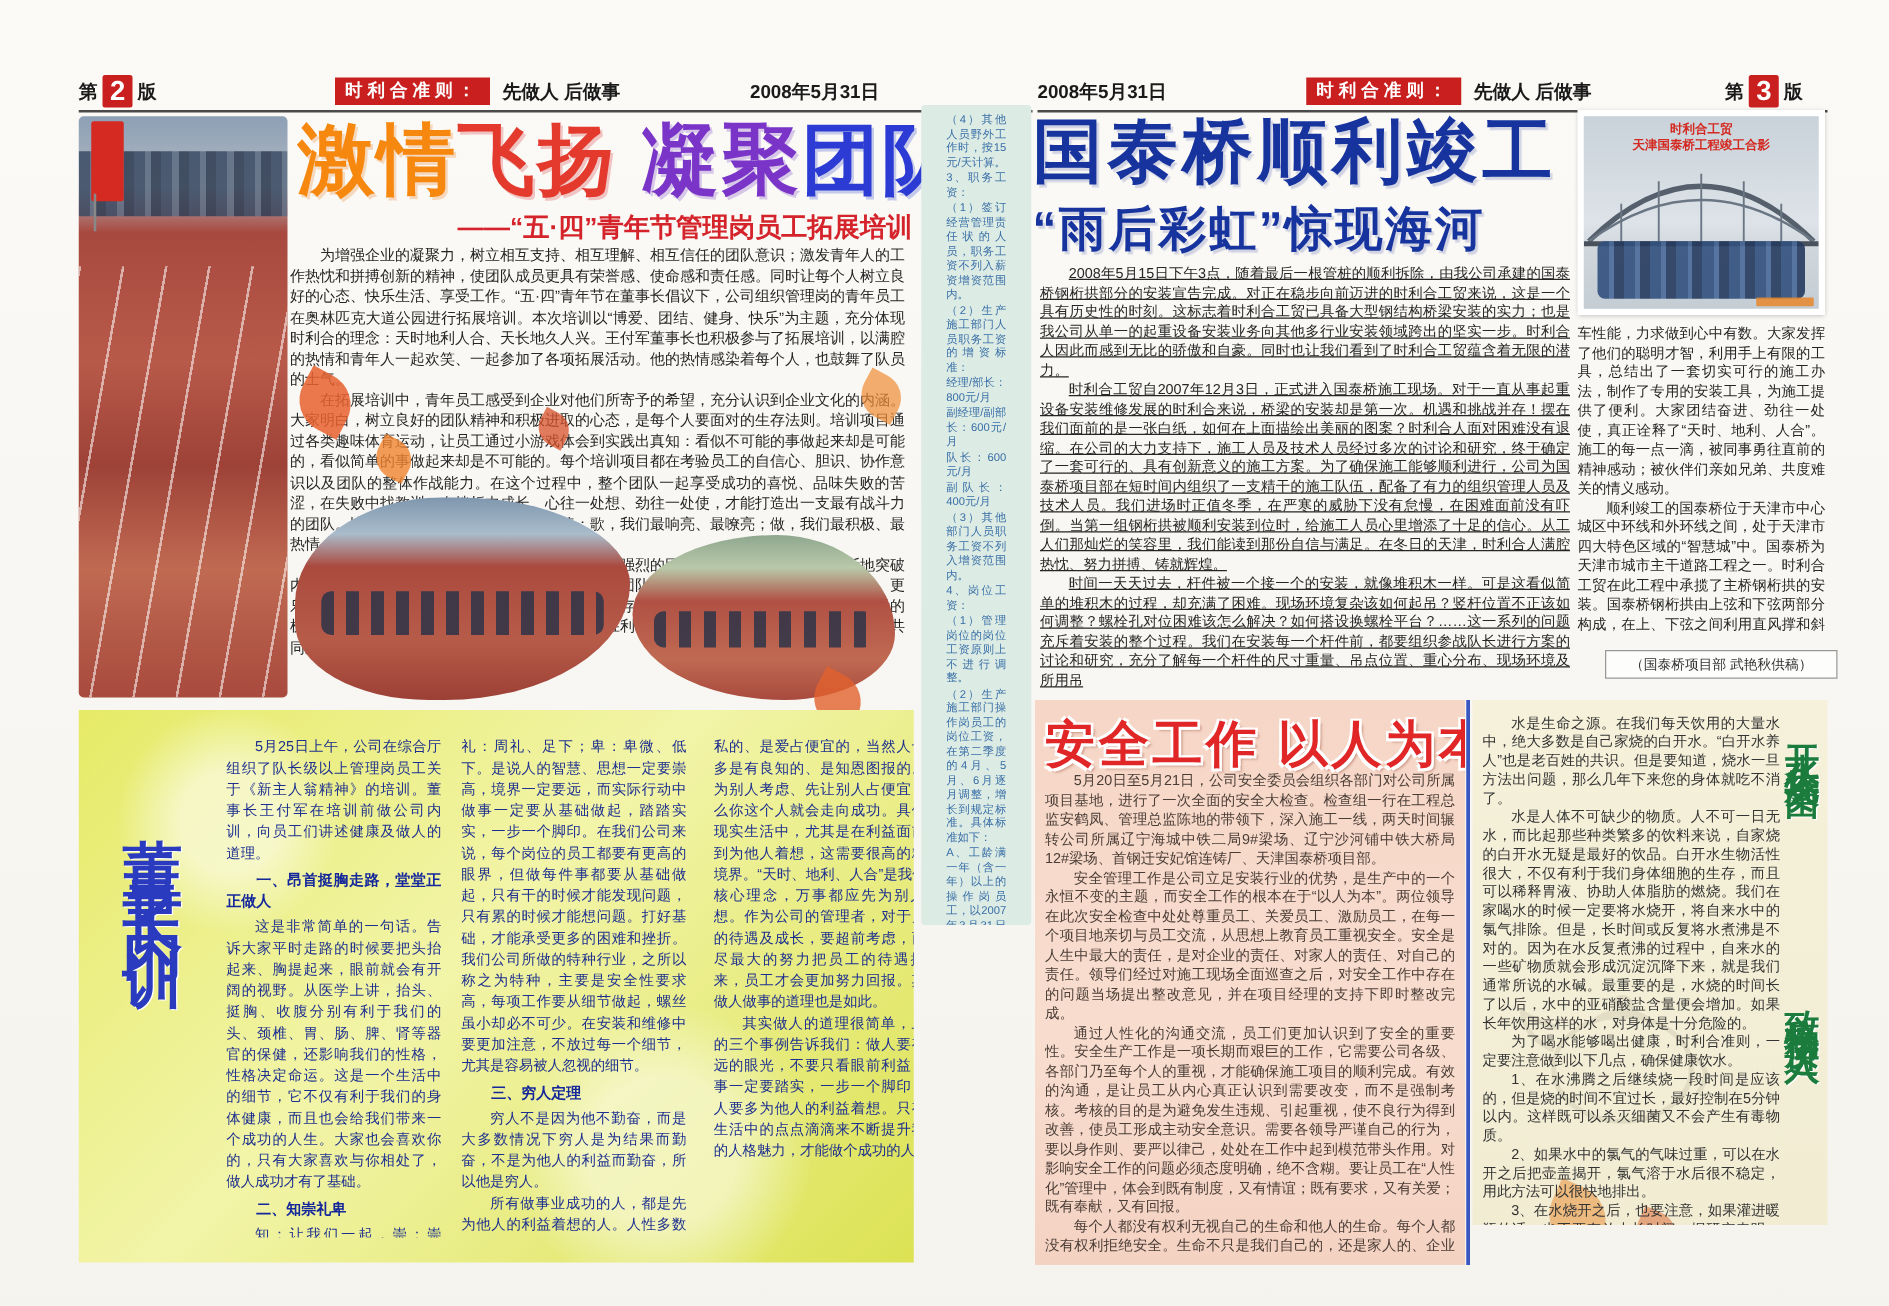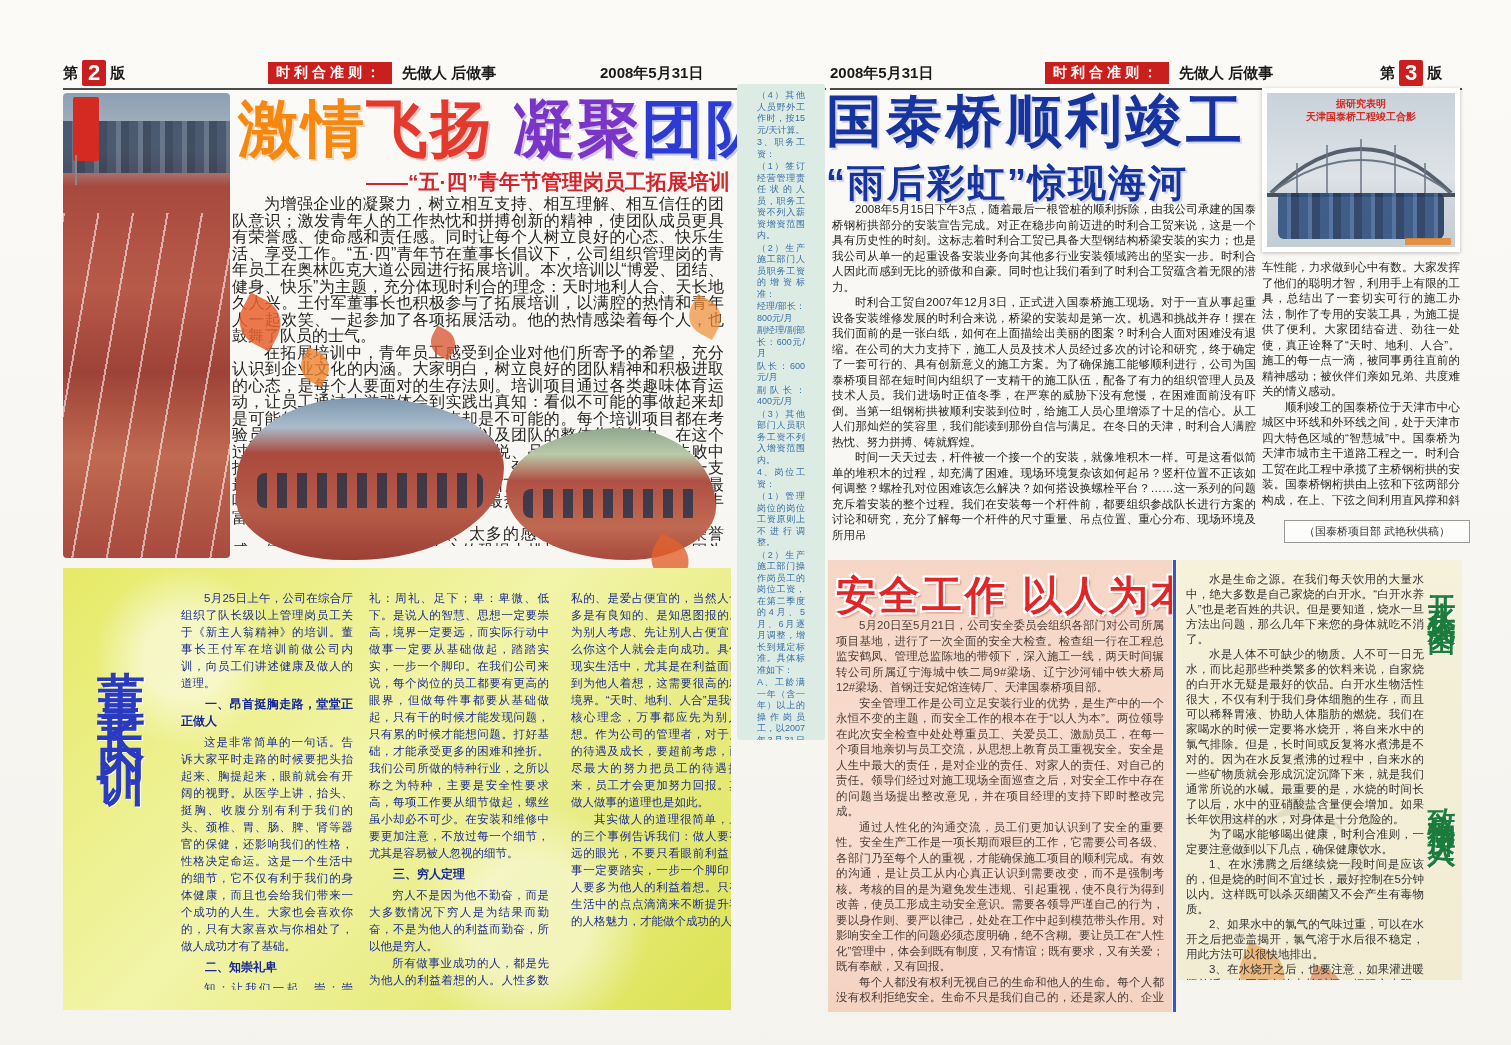--- a/index.html
+++ b/index.html
@@ -27,21 +27,21 @@
     background:repeating-linear-gradient(100deg,rgba(255,255,255,.55) 0 2px,rgba(255,255,255,0) 2px 34px);}
   .feature-title{position:absolute;left:238px;top:98px;width:486px;text-align:center;font-weight:bold;
     font-size:62px;letter-spacing:2px;line-height:62px;white-space:nowrap;}
   .ft1{color:#f6870f;text-shadow:2px 2px 0 rgba(230,120,20,.25);}
   .ft2{color:#e43a2e;text-shadow:2px 2px 0 rgba(210,40,40,.25);}
   .ft3{color:#7a35c8;text-shadow:2px 2px 0 rgba(110,50,190,.25);}
   .ft4{color:#2b3bd4;text-shadow:2px 2px 0 rgba(40,60,200,.25);}
   .feature-sub{position:absolute;left:300px;top:168px;width:430px;text-align:right;
     color:#d4232a;font-size:21px;font-weight:bold;}
   .feature-body{position:absolute;left:232px;top:196px;width:492px;height:350px;overflow:hidden;
-    font-size:16px;line-height:16.5px;text-align:justify;color:#262626;}
+    font-size:12px;line-height:16.5px;text-align:justify;color:#262626;}
   .feature-body p{margin:0;text-indent:2em;}
   .blob{position:absolute;overflow:hidden;}
   .blob-a{left:236px;top:398px;width:268px;height:162px;border-radius:46% 54% 58% 42%/55% 45% 60% 40%;
     background:linear-gradient(180deg,#7f97ae 0%,#a9bccb 18%,#aa4a3e 34%,#b75b49 70%,#9c4036 100%);}
   .blob-b{left:506px;top:428px;width:210px;height:132px;border-radius:55% 45% 42% 58%/48% 60% 40% 52%;
     background:linear-gradient(180deg,#8fa78f 0%,#b9c9a9 20%,#b05044 40%,#c06a52 75%,#a84a3e 100%);}
   .blob .figs{position:absolute;left:8%;top:46%;width:84%;height:22%;
     background:repeating-linear-gradient(90deg,#243148 0 10px,transparent 10px 20px);border-radius:8px;opacity:.8;}
   .leaf{position:absolute;border-radius:0 60% 0 60%;transform:rotate(28deg);}
   .leaf.o1{left:238px;top:300px;width:44px;height:44px;background:#e8622e;opacity:.85;}
@@ -79,22 +79,22 @@
     box-shadow:0 1px 4px rgba(0,0,0,.25);padding:5px;box-sizing:border-box;}
   .bp-inner{position:relative;width:100%;height:100%;overflow:hidden;
     background:linear-gradient(180deg,#c9d2da 0%,#dde3e8 55%,#cfd6db 70%,#c4cdd4 100%);}
   .bp-cap{position:absolute;left:0;top:4px;width:100%;text-align:center;color:#d42a22;font-weight:bold;font-size:10px;line-height:13px;}
   .bp-bridge{position:absolute;left:0;top:30px;width:100%;height:90px;}
   .bp-people{position:absolute;left:6%;bottom:8px;width:88%;height:46px;
     background:
       repeating-linear-gradient(90deg,#31507e 0 9px,#4a6a9a 9px 13px,#253a5e 13px 21px);
     border-radius:6px;opacity:.9;}
   .bp-stamp{position:absolute;right:4px;bottom:2px;width:46px;height:7px;background:#e8862a;opacity:.85;border-radius:1px;}
-  .bridge-body{position:absolute;left:832px;top:202px;width:424px;height:356px;overflow:hidden;
-    font-size:11.5px;line-height:15.5px;text-align:justify;color:#262626;}
+  .bridge-body{position:absolute;left:832px;top:212px;width:424px;height:356px;overflow:hidden;
+    font-size:11.5px;line-height:15.5px;text-align:justify;color:#262626;text-decoration:underline;}
   .bridge-body p{margin:0;text-indent:2em;}
   .bridge-side{position:absolute;left:1262px;top:260px;width:198px;height:248px;overflow:hidden;
     font-size:11.5px;line-height:15.5px;text-align:justify;color:#262626;}
   .bridge-side p{margin:0;text-indent:2em;}
   .byline-box{position:absolute;left:1284px;top:520px;width:176px;border:1px solid #999;
     padding:3px 4px;font-size:11px;color:#333;text-align:center;background:#fdfdfb;}
   
   .safety{position:absolute;left:828px;top:560px;width:344px;height:452px;overflow:hidden;
     background:linear-gradient(180deg,#f6d6c6 0%,#f8ddcf 60%,#f4d2c2 100%);}
   .safety-title{position:absolute;left:8px;top:8px;font-size:40px;font-weight:bold;letter-spacing:3px;
@@ -221,21 +221,21 @@
     <p>（4）工龄工资每年50元，按照规定执行。</p>
 
   </div>
 
   <div class="bridge-title">国泰桥顺利竣工</div>
   <div class="bridge-sub">“雨后彩虹”惊现海河</div>
 
   <div class="bridge-photo">
     <div class="bp-inner">
       <div class="bp-cap">
-        <div>据研究表明</div>
+        <div>时利合工贸</div>
         <div>天津国泰桥工程竣工合影</div>
       </div>
       <svg class="bp-bridge" viewBox="0 0 188 90">
         <path d="M4 70 Q94 -18 184 70" fill="none" stroke="#55606c" stroke-width="4"></path>
         <path d="M4 70 Q94 4 184 70" fill="none" stroke="#6a7684" stroke-width="2"></path>
         <line x1="0" y1="72" x2="188" y2="72" stroke="#49525c" stroke-width="4"></line>
         <line x1="30" y1="40" x2="30" y2="70" stroke="#6a7684" stroke-width="1.5"></line>
         <line x1="60" y1="22" x2="60" y2="70" stroke="#6a7684" stroke-width="1.5"></line>
         <line x1="94" y1="16" x2="94" y2="70" stroke="#6a7684" stroke-width="1.5"></line>
         <line x1="128" y1="22" x2="128" y2="70" stroke="#6a7684" stroke-width="1.5"></line>

